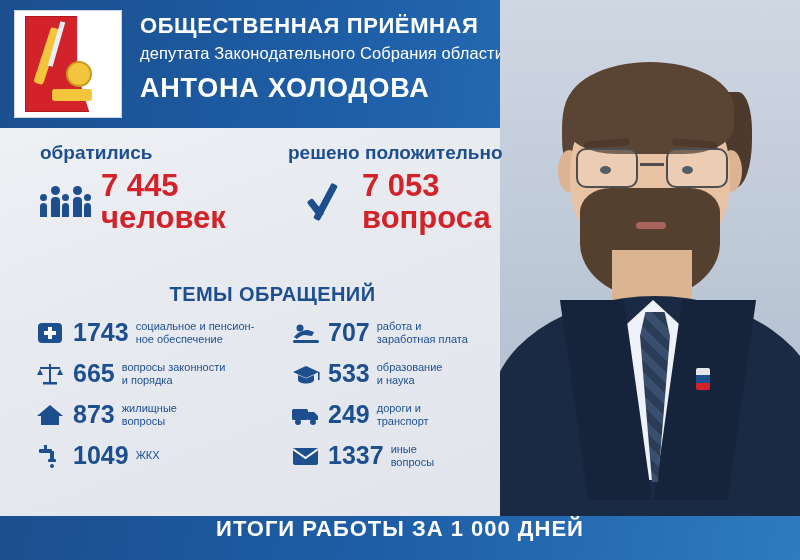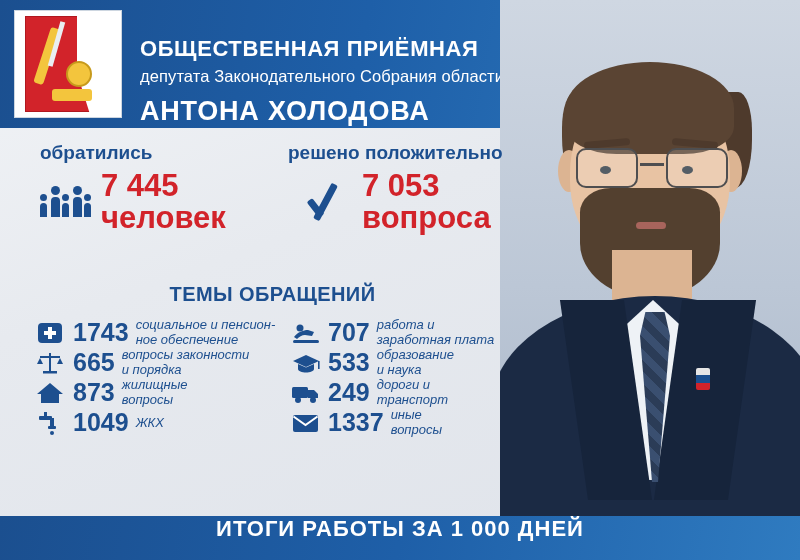--- a/index.html
+++ b/index.html
@@ -53,21 +53,21 @@
     background:#e9eef2; transform: rotate(16deg);
   }
   .coat-inner .orb {
     position:absolute; left:40px; top:44px; width:26px; height:26px;
     border-radius:50%; background:#f3c53d; border:2px solid #c79a1c;
   }
   .coat-inner .base {
     position:absolute; left:26px; bottom:10px; width:40px; height:12px;
     background:#f3c53d; border-radius:3px;
   }
-  .header-text { position: absolute; left: 140px; top: 36px; color: #ffffff; }
+  .header-text { position: absolute; left: 140px; top: 13px; color: #ffffff; }
   .h-line1 {
     font-size: 22px; font-weight: bold; letter-spacing: .6px;
   }
   .h-line2 {
     font-size: 16.5px; margin-top: 5px; letter-spacing: .1px;
   }
   .h-line3 {
     font-size: 27px; font-weight: bold; margin-top: 10px; letter-spacing: .8px;
   }
 
@@ -202,35 +202,35 @@
   }
 
   
   .themes-title {
     position:absolute; left:0; top:283px; width:545px;
     text-align:center; font-size:20px; font-weight:bold; color:#1d4f8f;
     letter-spacing:.4px;
   }
   .themes {
     position:absolute; left:36px; top:318px; width:520px;
-    display:grid; grid-template-columns: 255px 265px; row-gap:1px;
+    display:grid; grid-template-columns: 255px 265px; row-gap:12px;
   }
   .theme {
     display:flex; align-items:center; gap:7px;
   }
   .t-icon {
     width:30px; height:26px; flex:0 0 auto; position:relative;
     color:#1d4f8f;
   }
   .t-icon svg { display:block; }
   .t-num {
     color:#1d4f8f; font-weight:bold; font-size:25px; white-space:nowrap;
   }
   .t-label {
-    color:#1d4f8f; font-size:13px; line-height:1.12; font-weight:normal;font-style:italic;
+    color:#1d4f8f; font-size:11px; line-height:1.12; font-weight:normal;
   }
 
   
   .footer {
     position:absolute; left:0; bottom:0; width:800px; height:44px;
     background: linear-gradient(100deg,#1b4f8f 0%, #1e5fa8 50%, #2f7bc0 100%);
     display:flex; justify-content:center;
   }
   .footer-text {
     color:#ffffff; font-size:22px; font-weight:bold; letter-spacing:1px;

